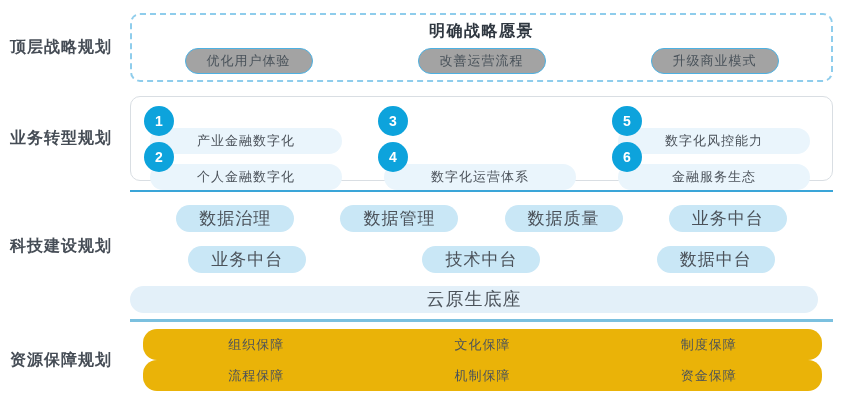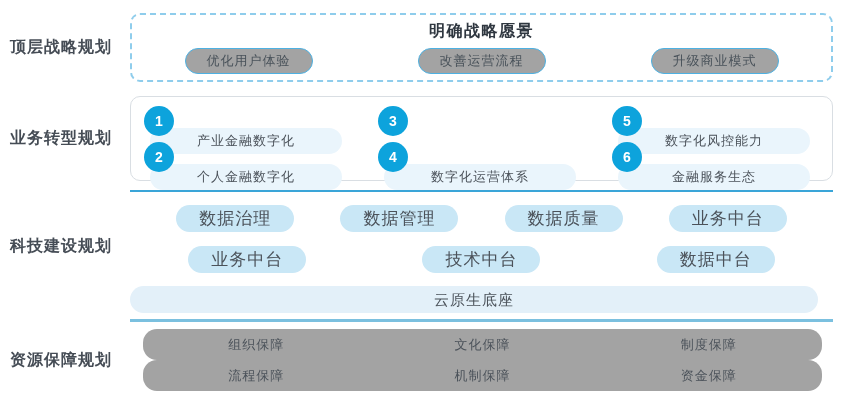--- a/index.html
+++ b/index.html
@@ -41,27 +41,27 @@
 
   
   .band-tech { top:205px; height:108px; align-items:center; }
   .band-tech .band-label { margin-top:-26px; }
   .tech-rows { display:flex; flex-direction:column; height:100%; justify-content:space-between; }
   .tech-row1 { display:flex; justify-content:space-evenly; }
   .tech-row2 { display:grid; grid-template-columns:1fr 1fr 1fr; justify-items:center; }
   .pill-medium { width:118px; height:27px; line-height:27px; background:#c9e7f6; border-radius:14px;
                  text-align:center; font-size:17px; color:#4b525a; letter-spacing:1px; }
   .pill-cloud { height:27px; line-height:27px; background:#e3f0f9; border-radius:14px; text-align:center;
-                font-size:15px; color:#4b525a; letter-spacing:1px; margin-right:15px; }
+                font-size:18px; color:#4b525a; letter-spacing:1px; margin-right:15px; }
 
   
   .band-res { top:329px; height:62px; }
   .res-rows { display:flex; flex-direction:column; height:100%; justify-content:space-between; }
   .res-pill { display:grid; grid-template-columns:1fr 1fr 1fr; align-items:center; height:42px;
-              background:#a3a3a3; border-radius:14px; margin-left:13px; margin-right:11px; }
+              background:#eab308; border-radius:14px; margin-left:13px; margin-right:11px; }
   .res-pill span { text-align:center; font-size:13px; color:#4b525a; letter-spacing:1px; }
 </style>
 </head>
 <body>
 
 <div class="canvas">
 
   <div class="band band-vision">
     <div class="band-label">顶层战略规划</div>
     <div class="band-content">

